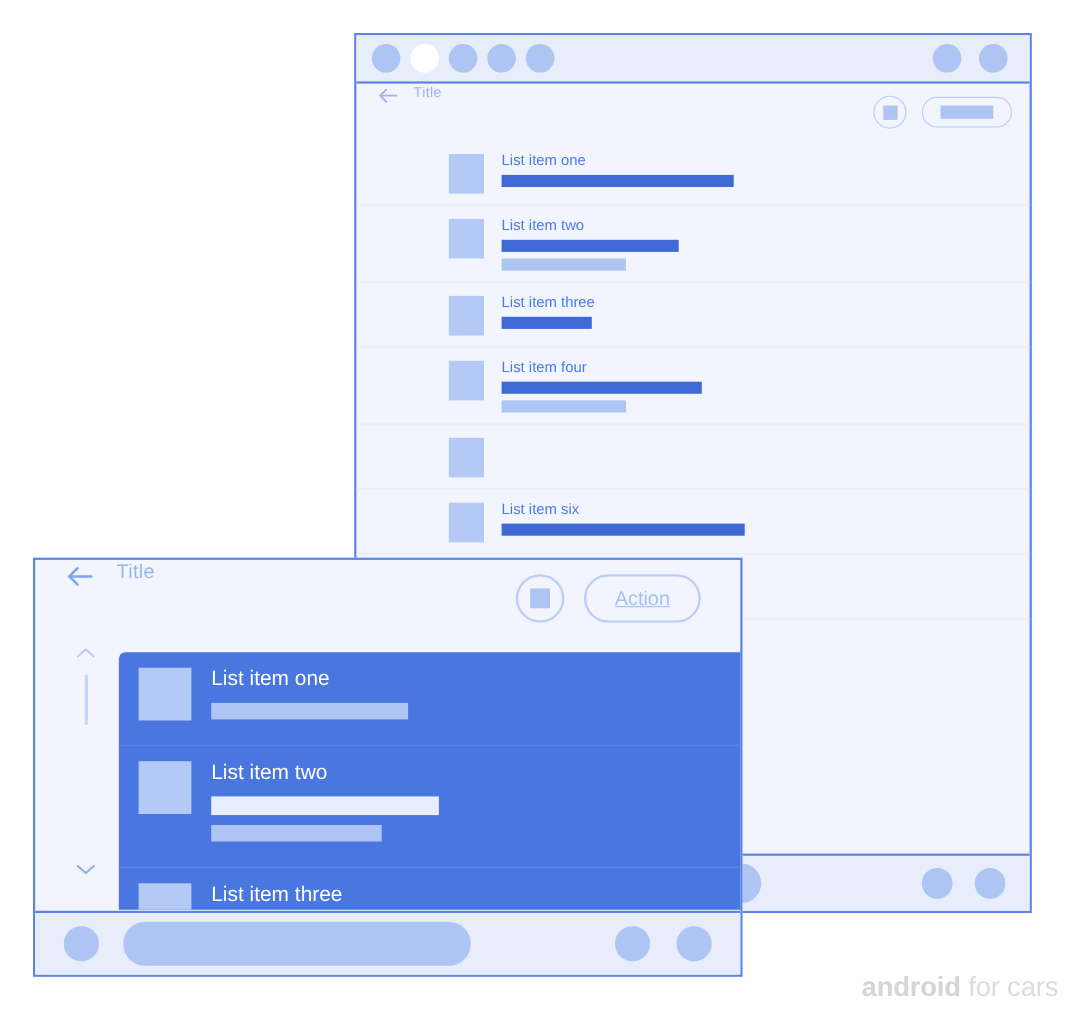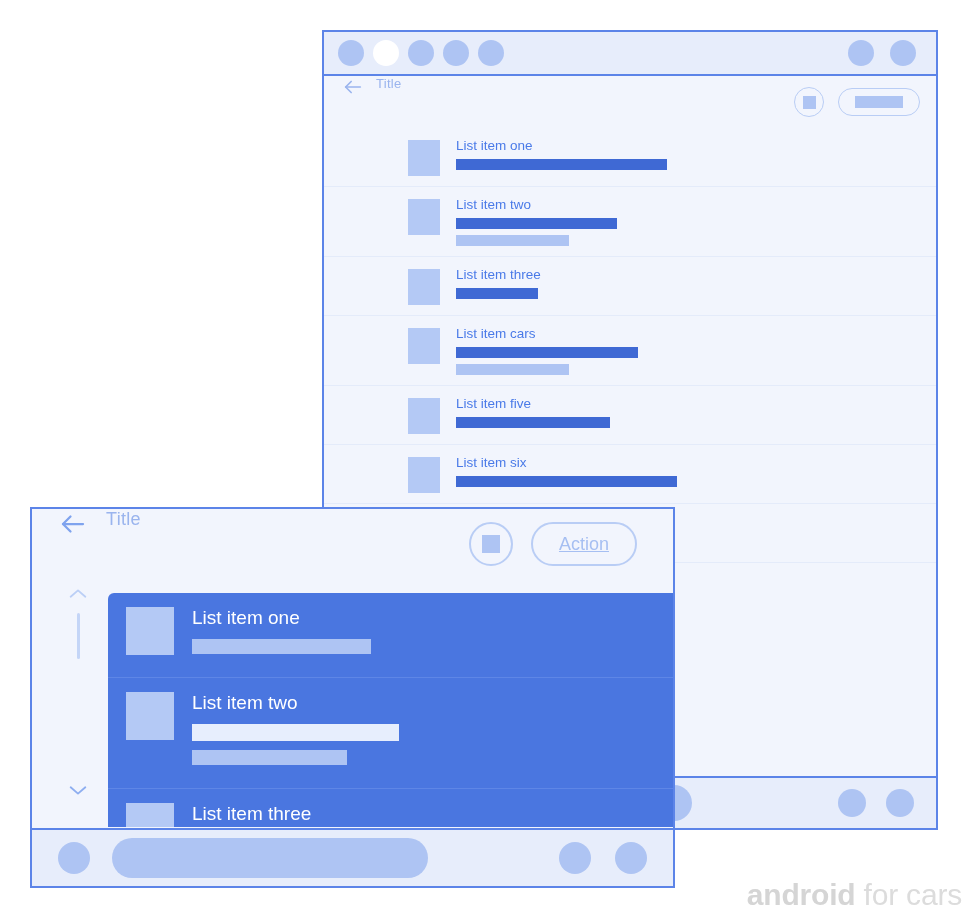--- a/index.html
+++ b/index.html
@@ -272,21 +272,21 @@
     margin-bottom: 9px;
   }
 
   #front-window .bottom-bar { height: 58px; padding: 0 26px; }
 
   
   #watermark {
     position: absolute;
     right: 10px;
     bottom: 12px;
-    font-size: 30px;
+    font-size: 25px;
     color: #dcdcdc;
     letter-spacing: -.2px;
     white-space: nowrap;
   }
   #watermark .strong { font-weight: bold; color: #d5d5d5; }
 </style>
 </head>
 <body>
 
 <div class="window" id="back-window">
@@ -340,31 +340,27 @@
       <div class="back-row">
         <div class="thumb"></div>
         <div class="body">
           <div class="label">List item three</div>
           <div class="bar-dark" style="width: 17%;"></div>
         </div>
       </div>
       <div class="back-row">
         <div class="thumb"></div>
         <div class="body">
-          <div class="label">List item cars</div>
+          <div class="label">List item four</div>
           <div class="bar-dark" style="width: 38%;"></div>
           <div class="bar-light" style="width: 23.5%;"></div>
         </div>
       </div>
       <div class="back-row">
         <div class="thumb"></div>
-        <div class="body">
-          <div class="label">List item five</div>
-          <div class="bar-dark" style="width: 32%;"></div>
-        </div>
       </div>
       <div class="back-row">
         <div class="thumb"></div>
         <div class="body">
           <div class="label">List item six</div>
           <div class="bar-dark" style="width: 46%;"></div>
         </div>
       </div>
       <div class="back-row">
         <div class="thumb"></div>

